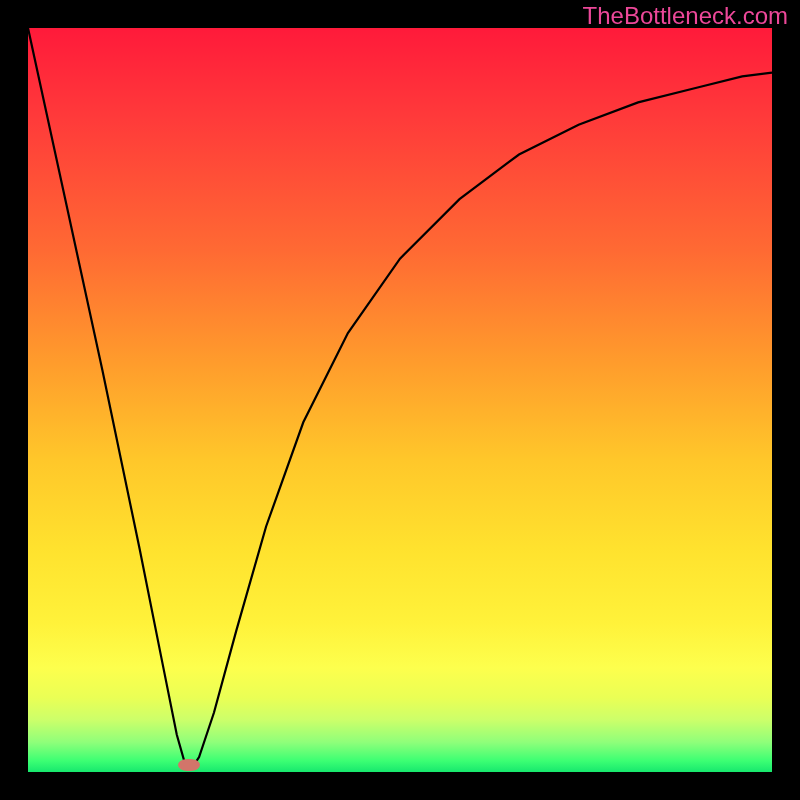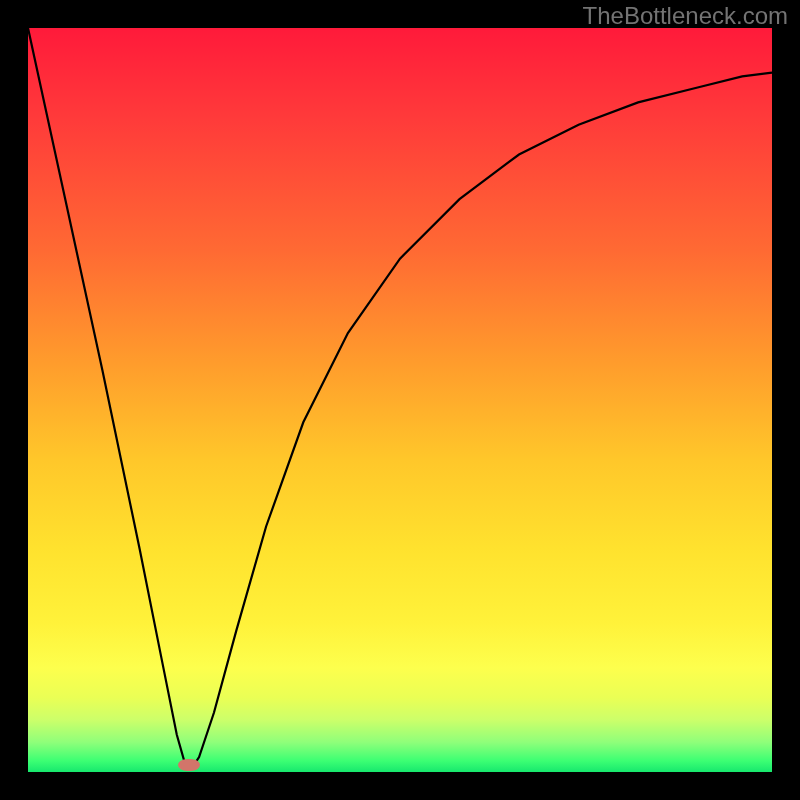--- a/index.html
+++ b/index.html
@@ -14,21 +14,21 @@
   .frame {
     position: relative;
     width: 800px;
     height: 800px;
     background: #000;
   }
   .watermark {
     position: absolute;
     top: 2px;
     right: 12px;
-    color: #737373;
+    color: #ec4899;
     font-size: 24px;
     font-weight: 400;
     letter-spacing: 0px;
     z-index: 10;
     user-select: none;
   }
   .plot {
     position: absolute;
     left: 28px;
     top: 28px;

